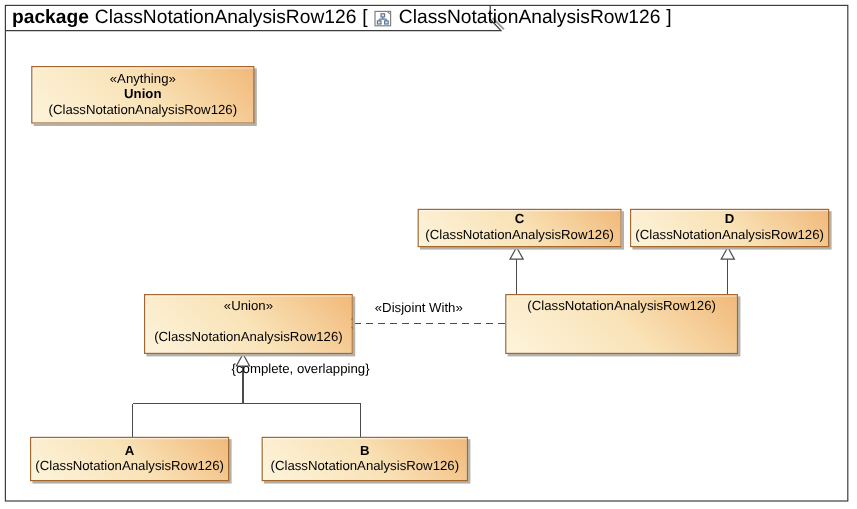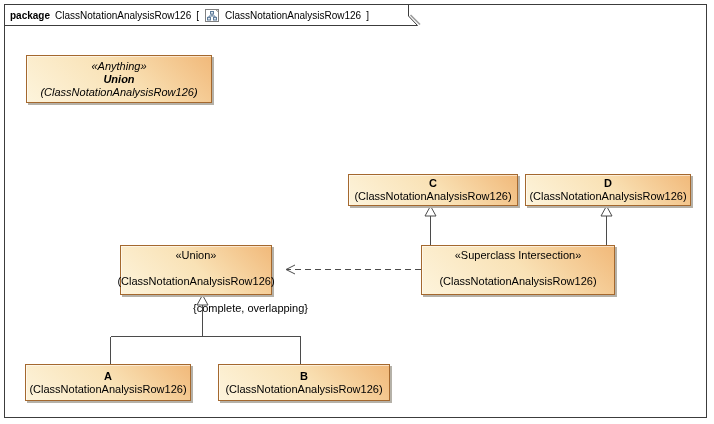--- a/index.html
+++ b/index.html
@@ -7,21 +7,21 @@
     position:relative;width:714px;height:424px;background:#fff;overflow:hidden;
     font-family:"Liberation Sans","DejaVu Sans",sans-serif;color:#000;
   }
   .frame{
     position:absolute;left:4px;top:4px;width:703px;height:414px;
     border:1px solid #3c3c3c;box-sizing:border-box;background:transparent;
   }
   .overlay{position:absolute;left:0;top:0;width:714px;height:424px;pointer-events:none;}
   .tab-header{
     position:absolute;left:10px;top:7px;height:16px;display:flex;align-items:center;gap:5px;
-    font-size:10px;white-space:nowrap;
+    font-size:16px;white-space:nowrap;
   }
   .tab-header .kw{font-weight:bold;}
   .dgr-icon{display:inline-block;width:16px;height:15px;}
   .node{
     position:absolute;box-sizing:border-box;
     border:1px solid #a4682e;
     background:linear-gradient(225deg,#f1b97a 0%,#f9e2b6 48%,#fdf4dc 100%);
     box-shadow:2px 2px 0 0 #b5b1a8, inset 1px 1px 0 rgba(255,255,255,.55);
     display:flex;flex-direction:column;align-items:center;text-align:center;
     font-size:11px;line-height:13px;
@@ -84,52 +84,52 @@
         <line x1="5" y1="8" x2="5" y2="9.4" stroke="#5c7a99"></line>
         <line x1="11" y1="8" x2="11" y2="9.4" stroke="#5c7a99"></line>
         <rect x="3.5" y="9.4" width="3" height="2.6" fill="#dfe6ee" stroke="#5c7a99"></rect>
         <rect x="9.5" y="9.4" width="3" height="2.6" fill="#dfe6ee" stroke="#5c7a99"></rect>
       </svg>
     </span>
     <span>ClassNotationAnalysisRow126</span>
     <span>]</span>
   </div>
 
-  <div class="node center" style="left:26px;top:55px;width:186px;height:48px;font-style:italic;">
+  <div class="node center" style="left:26px;top:55px;width:186px;height:48px;">
     <div class="stereo">«Anything»</div>
     <div class="cname">Union</div>
     <div class="owner">(ClassNotationAnalysisRow126)</div>
   </div>
 
   <div class="node center" style="left:348px;top:174px;width:170px;height:32px;">
     <div class="cname">C</div>
     <div class="owner">(ClassNotationAnalysisRow126)</div>
   </div>
 
   <div class="node center" style="left:525px;top:174px;width:166px;height:32px;">
     <div class="cname">D</div>
     <div class="owner">(ClassNotationAnalysisRow126)</div>
   </div>
 
-  <div class="node spread" style="left:120px;top:245px;width:152px;height:50px;">
+  <div class="node spread" style="left:120px;top:245px;width:174px;height:50px;">
     <div class="stereo">«Union»</div>
     <div class="owner">(ClassNotationAnalysisRow126)</div>
   </div>
 
   <div class="node spread" style="left:421px;top:245px;width:194px;height:50px;">
-    <div class="stereo">«Superclass Intersection»</div>
     <div class="owner">(ClassNotationAnalysisRow126)</div>
   </div>
 
   <div class="node center" style="left:25px;top:364px;width:166px;height:37px;">
     <div class="cname">A</div>
     <div class="owner">(ClassNotationAnalysisRow126)</div>
   </div>
 
   <div class="node center" style="left:218px;top:364px;width:172px;height:37px;">
     <div class="cname">B</div>
     <div class="owner">(ClassNotationAnalysisRow126)</div>
   </div>
 
+  <div class="edge-label lbl-center" style="left:288px;top:251px;width:122px;">«Disjoint With»</div>
 
   <div class="edge-label" style="left:193px;top:302px;">{complete, overlapping}</div>
 
 </div>
 
 </body></html>

